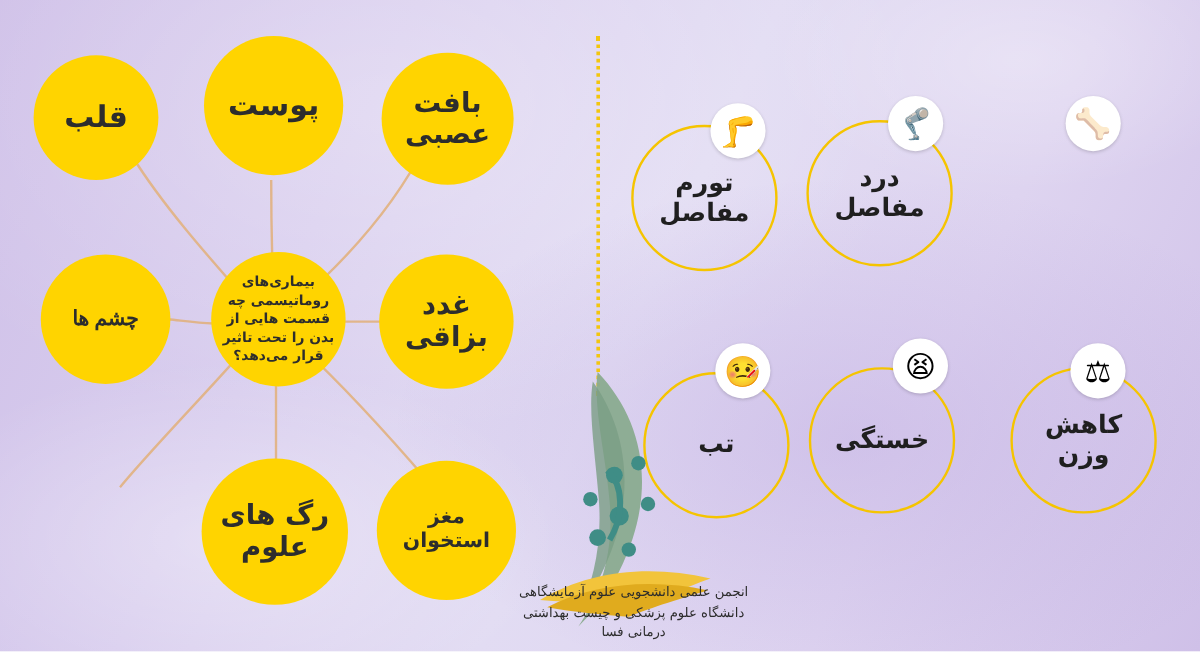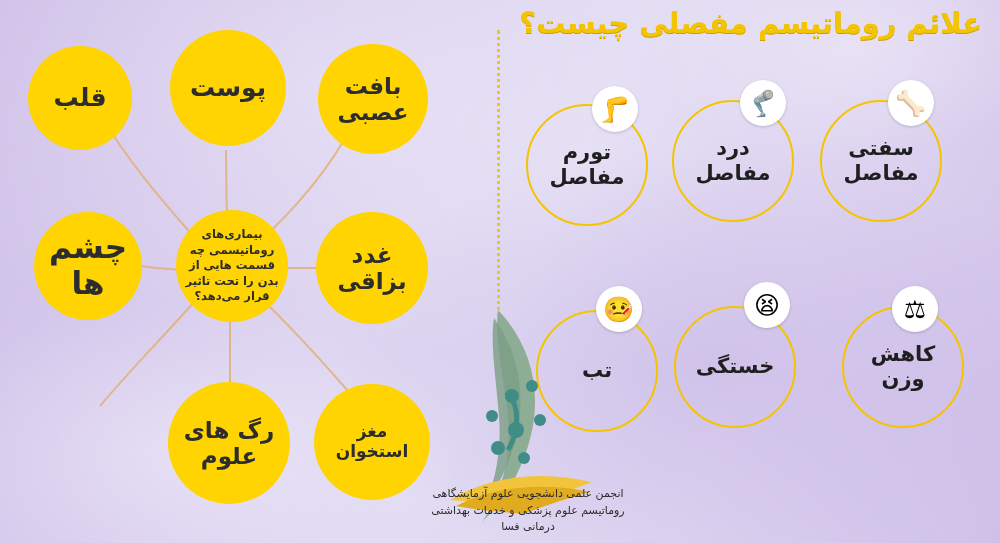--- a/index.html
+++ b/index.html
@@ -71,21 +71,21 @@
     color: #2d2d2d;
     font-weight: bold;
     line-height: 1.15;
     direction: rtl;
   }
   .bubble span { display: block; padding: 0 6px; }
 
   .b-heart   { width: 104px; height: 104px; left: 28px;  top: 46px;  font-size: 25px; }
   .b-skin    { width: 116px; height: 116px; left: 170px; top: 30px;  font-size: 25px; }
   .b-nerve   { width: 110px; height: 110px; left: 318px; top: 44px;  font-size: 23px; text-align: center; }
-  .b-eye     { width: 108px; height: 108px; left: 34px;  top: 212px; font-size: 31px; }
+  .b-eye     { width: 108px; height: 108px; left: 34px;  top: 212px; font-size: 17px; font-family: Liberation Serif, serif; }
   .b-gland   { width: 112px; height: 112px; left: 316px; top: 212px; font-size: 23px; }
   .b-kidney  { width: 104px; height: 104px; left: 34px;  top: 382px; font-size: 25px; }
   .b-vessel  { width: 122px; height: 122px; left: 168px; top: 382px; font-size: 23px; }
   .b-bone    { width: 116px; height: 116px; left: 314px; top: 384px; font-size: 17px; }
 
   .b-center {
     width: 112px; height: 112px;
     left: 176px; top: 210px;
     font-size: 11.5px;
     line-height: 1.35;
@@ -173,21 +173,20 @@
 </head>
 <body>
 
 <div class="canvas">
 
   <div class="swirl swirl-a"></div>
   <div class="swirl swirl-b"></div>
   <div class="swirl swirl-c"></div>
   <div class="swirl swirl-d"></div>
 
-  <div class="title">علائم روماتیسم مفصلی چیست؟</div>
 
   <div class="mindmap">
     <svg class="mm-svg" width="470" height="543">
       <g stroke="#e2b07a" stroke-width="2" fill="none" opacity="0.85">
         <path d="M210,255 C170,210 135,170 110,130"></path>
         <path d="M228,248 C226,200 226,180 226,150"></path>
         <path d="M248,252 C290,215 330,170 355,120"></path>
         <path d="M212,268 C180,272 160,268 140,266"></path>
         <path d="M268,268 C292,268 310,268 320,268"></path>
         <path d="M212,282 C170,330 130,370 100,406"></path>
@@ -233,23 +232,20 @@
       <span>🦵</span>
     </div>
 
     <div class="sym s2">
       <span>درد مفاصل</span>
     </div>
     <div class="sym-icon i2">
       <span>🦿</span>
     </div>
 
-    <div class="sym s3">
-      <span>سفتی مفاصل</span>
-    </div>
     <div class="sym-icon i3">
       <span>🦴</span>
     </div>
 
     <div class="sym s4">
       <span>تب</span>
     </div>
     <div class="sym-icon i4">
       <span>🤒</span>
     </div>
@@ -282,17 +278,17 @@
         <circle cx="78" cy="148" r="7"></circle>
         <circle cx="104" cy="158" r="6"></circle>
       </g>
       <path d="M86,92 C100,104 100,130 88,150" stroke="#3f8d86" stroke-width="5" fill="none"></path>
       <path d="M30,200 C70,176 120,170 172,182 C150,190 132,198 118,206 C92,204 58,202 30,200 Z" fill="#f2c43b"></path>
       <path d="M36,206 C74,186 124,182 170,192 C142,200 118,208 104,214 C80,212 58,210 36,206 Z" fill="#e0ab1e"></path>
     </svg>
   </div>
   <div class="logo-caption">
     <div>انجمن علمی دانشجویی علوم آزمایشگاهی</div>
-    <div>روماتیسم علوم پزشکی و خدمات بهداشتی</div>
+    <div>دانشگاه علوم پزشکی و چیست بهداشتی</div>
     <div>درمانی فسا</div>
   </div>
 
 </div>
 
 </body></html>

